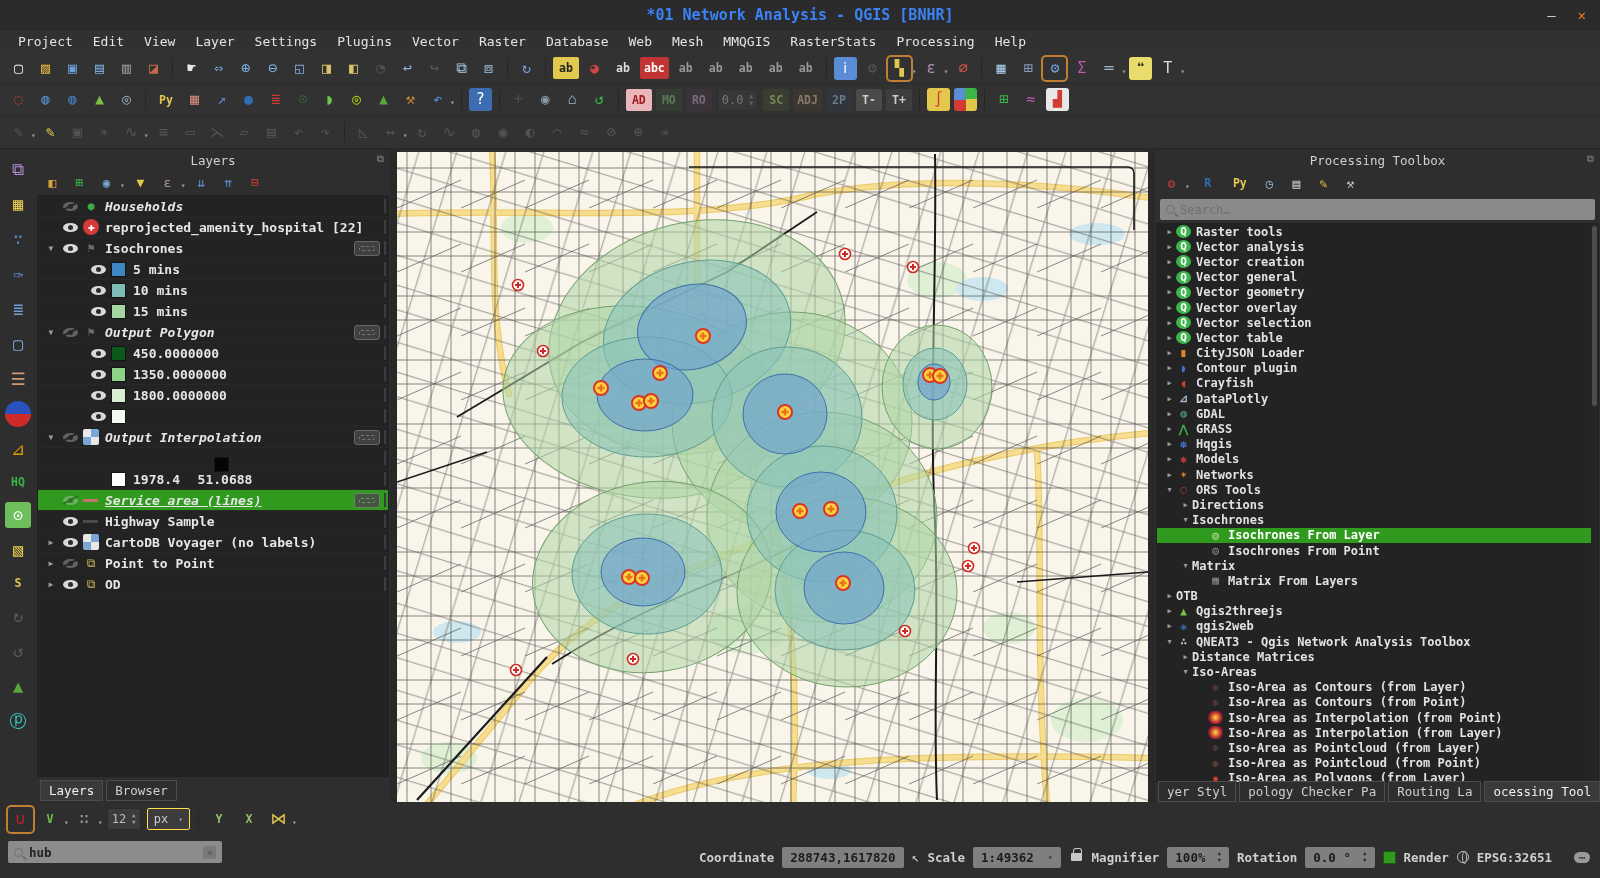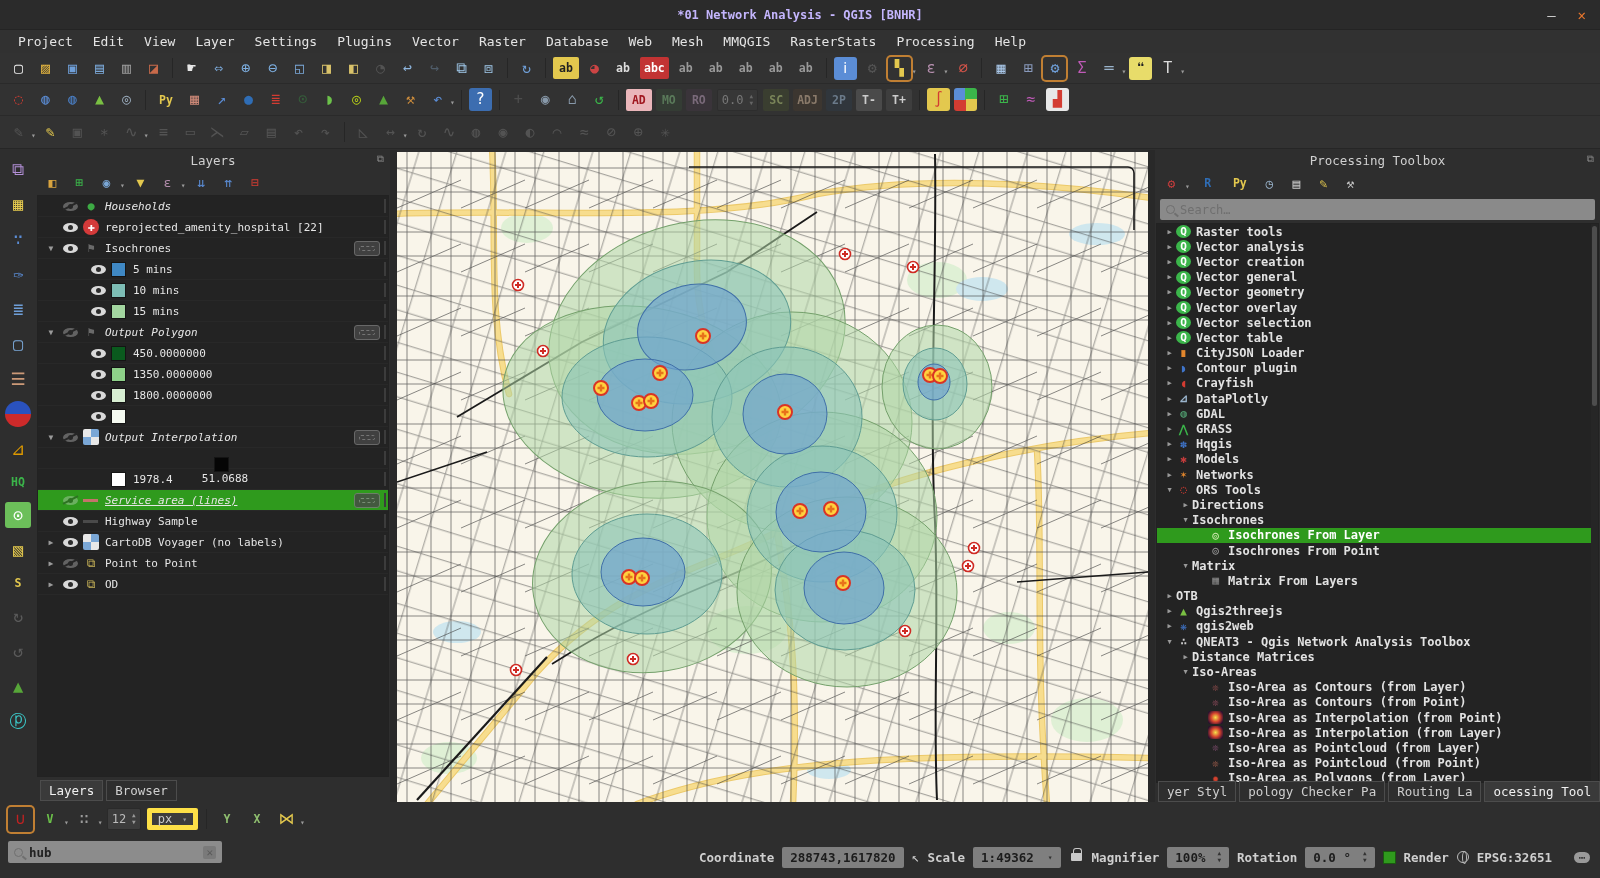--- a/index.html
+++ b/index.html
@@ -1,20 +1,20 @@
 <!DOCTYPE html>
 <html><head>
 <meta charset="utf-8">
 <style>
   *{box-sizing:border-box;margin:0;padding:0}
   html,body{width:1600px;height:878px;overflow:hidden}
   body{background:#2e2e2e;font-family:"DejaVu Sans Mono",monospace;color:#d8d8d8;font-size:13px;position:relative}
   
   .titlebar{position:absolute;left:0;top:0;width:1600px;height:30px;background:#2b2b2b;border-bottom:1px solid #242424;display:flex;align-items:center;justify-content:center}
-  .title{font-weight:bold;font-size:12px;color:#c4b5fd}
+  .title{font-weight:bold;font-size:15px;color:#3b82f6}
   .win-controls{position:absolute;right:14px;top:0;height:30px;display:flex;gap:22px;align-items:center}
   .win-btn{font-size:14px;color:#cfcfcf;cursor:default}
   .win-btn.close{color:#e8762d;font-weight:bold}
   .menubar{position:absolute;left:0;top:30px;width:1600px;height:23px;background:#313131;display:flex;align-items:center;padding-left:8px}
   .menu-item{padding:2px 10px;color:#e4e4e4;font-size:13px}
   
   .tbrow{position:absolute;left:0;width:1600px;background:#323232;display:flex;align-items:center;padding:0 5px}
   #tbrow1{top:53px;height:30px}
   #tbrow2{top:83px;height:32px;border-top:1px solid #2a2a2a}
   #tbrow3{top:115px;height:34px;border-top:1px solid #2a2a2a;border-bottom:1px solid #262626}
@@ -42,21 +42,21 @@
   .lrow .endtick{position:absolute;right:2px;top:3px;bottom:3px;width:2px;background:#3c3c3c}
   .exp{width:14px;flex:none;text-align:center;font-size:8px;color:#9a9a9a}
   .eye{width:15px;height:9px;border-radius:50%;background:#d9d9d9;position:relative;flex:none;margin:0 5px}
   .eye::after{content:"";position:absolute;left:5px;top:2px;width:5px;height:5px;border-radius:50%;background:#2c2c2c}
   .eye.off{opacity:.35}
   .eye.off::before{content:"";position:absolute;left:-1px;top:3px;width:17px;height:2px;background:#2c2c2c;transform:rotate(-28deg)}
   .eye.none{visibility:hidden}
   .sw{width:15px;height:15px;border:1px solid #141414;flex:none;margin-right:7px}
   .sw.line{height:3px;border:none}
   .licon{width:16px;height:16px;flex:none;margin-right:6px;display:flex;align-items:center;justify-content:center;font-size:12px;border-radius:2px}
-  .llabel{font-weight:normal;font-size:11px;color:#e6e6e6;white-space:nowrap}
+  .llabel{font-weight:bold;font-size:13px;color:#e6e6e6;white-space:nowrap}
   .llabel.it{font-style:italic}
   .llabel.un{text-decoration:underline}
   .badge{position:absolute;right:8px;top:3px;width:26px;height:15px;border:1px solid #7a7a7a;border-radius:3px;background:#484848;opacity:.8}
   .badge::after{content:"";position:absolute;left:4px;right:4px;top:4px;bottom:4px;border:1px dashed #8a8a8a;border-radius:2px}
   
   .prow{height:15.2px;display:flex;align-items:center;font-size:12px;font-weight:bold;color:#e2e2e2;white-space:nowrap}
   .prow.sel{background:#2f9a1d;color:#fff}
   .prow .exp{width:13px;font-size:7px}
   .picon{width:15px;height:13px;flex:none;margin-right:5px;display:flex;align-items:center;justify-content:center;font-size:11px;border-radius:2px;line-height:1}
   .searchbox{margin:3px 5px;height:21px;background:#8a8a8a;border-radius:2px;display:flex;align-items:center;padding:0 6px;gap:5px}
@@ -66,21 +66,21 @@
   .mag::after{content:"";position:absolute;width:5px;height:1.5px;background:#6f6f6f;left:7px;top:8px;transform:rotate(40deg)}
   .vscroll{position:absolute;right:0;top:0;bottom:0;width:7px;background:#262626}
   .vscroll .thumb{position:absolute;left:1px;right:1px;background:#4d4d4d;border-radius:3px}
   
   .dock-tabs{position:absolute;display:flex;gap:3px;align-items:flex-end}
   .dtab{height:21px;border:1px solid #4c4c4c;background:#2e2e2e;color:#cfcfcf;font-size:12.5px;display:flex;align-items:center;justify-content:center;padding:0 8px;overflow:hidden;white-space:nowrap}
   .dtab.active{background:#3a3a3a;color:#f0f0f0}
   
   #snapbar{position:absolute;left:0;top:802px;width:760px;height:34px;display:flex;align-items:center;padding-left:6px;background:#2e2e2e}
   #snapbar .ico{width:25px;height:25px;font-size:16px}
-  .combo{height:22px;background:#3c3c3c;border:5px solid #fde047;border-radius:2px;color:#ccc;display:flex;align-items:center;padding:0 6px;margin:0 3px;font-size:12px;justify-content:space-between}
+  .combo{height:22px;background:#3c3c3c;border:1px solid #fde047;border-radius:2px;color:#ccc;display:flex;align-items:center;padding:0 6px;margin:0 3px;font-size:12px;justify-content:space-between}
   .combo .car{font-size:8px;color:#999;margin-left:10px}
   #locator{position:absolute;left:8px;top:841px;width:214px;height:22px;background:#8c8c8c;border-radius:2px;display:flex;align-items:center;padding:0 6px;gap:6px}
   #locator input{background:transparent;border:none;outline:none;font-family:inherit;font-size:12.5px;color:#222;width:100%;font-weight:bold}
   #locator .clear{color:#5a5a5a;font-size:11px;background:#7a7a7a;border-radius:2px;padding:0 3px}
   #statusbar{position:absolute;left:230px;right:0;top:836px;height:42px;display:flex;align-items:center;justify-content:flex-end;gap:8px;padding-right:10px;background:#2e2e2e}
   .slabel{font-weight:bold;color:#cfcfcf;font-size:12.5px}
   .sfield{height:21px;background:#7f7f7f;border-radius:2px;color:#1c1c1c;font-weight:bold;font-size:12.5px;display:flex;align-items:center;padding:0 8px}
   .sfield .car{font-size:8px;color:#333;margin-left:14px}
   .sfield .arr{display:flex;flex-direction:column;font-size:6px;color:#333;margin-left:12px;line-height:1.1}
   .lock{width:11px;height:8px;background:#c9c9c9;border-radius:1px;position:relative;margin:0 2px}

